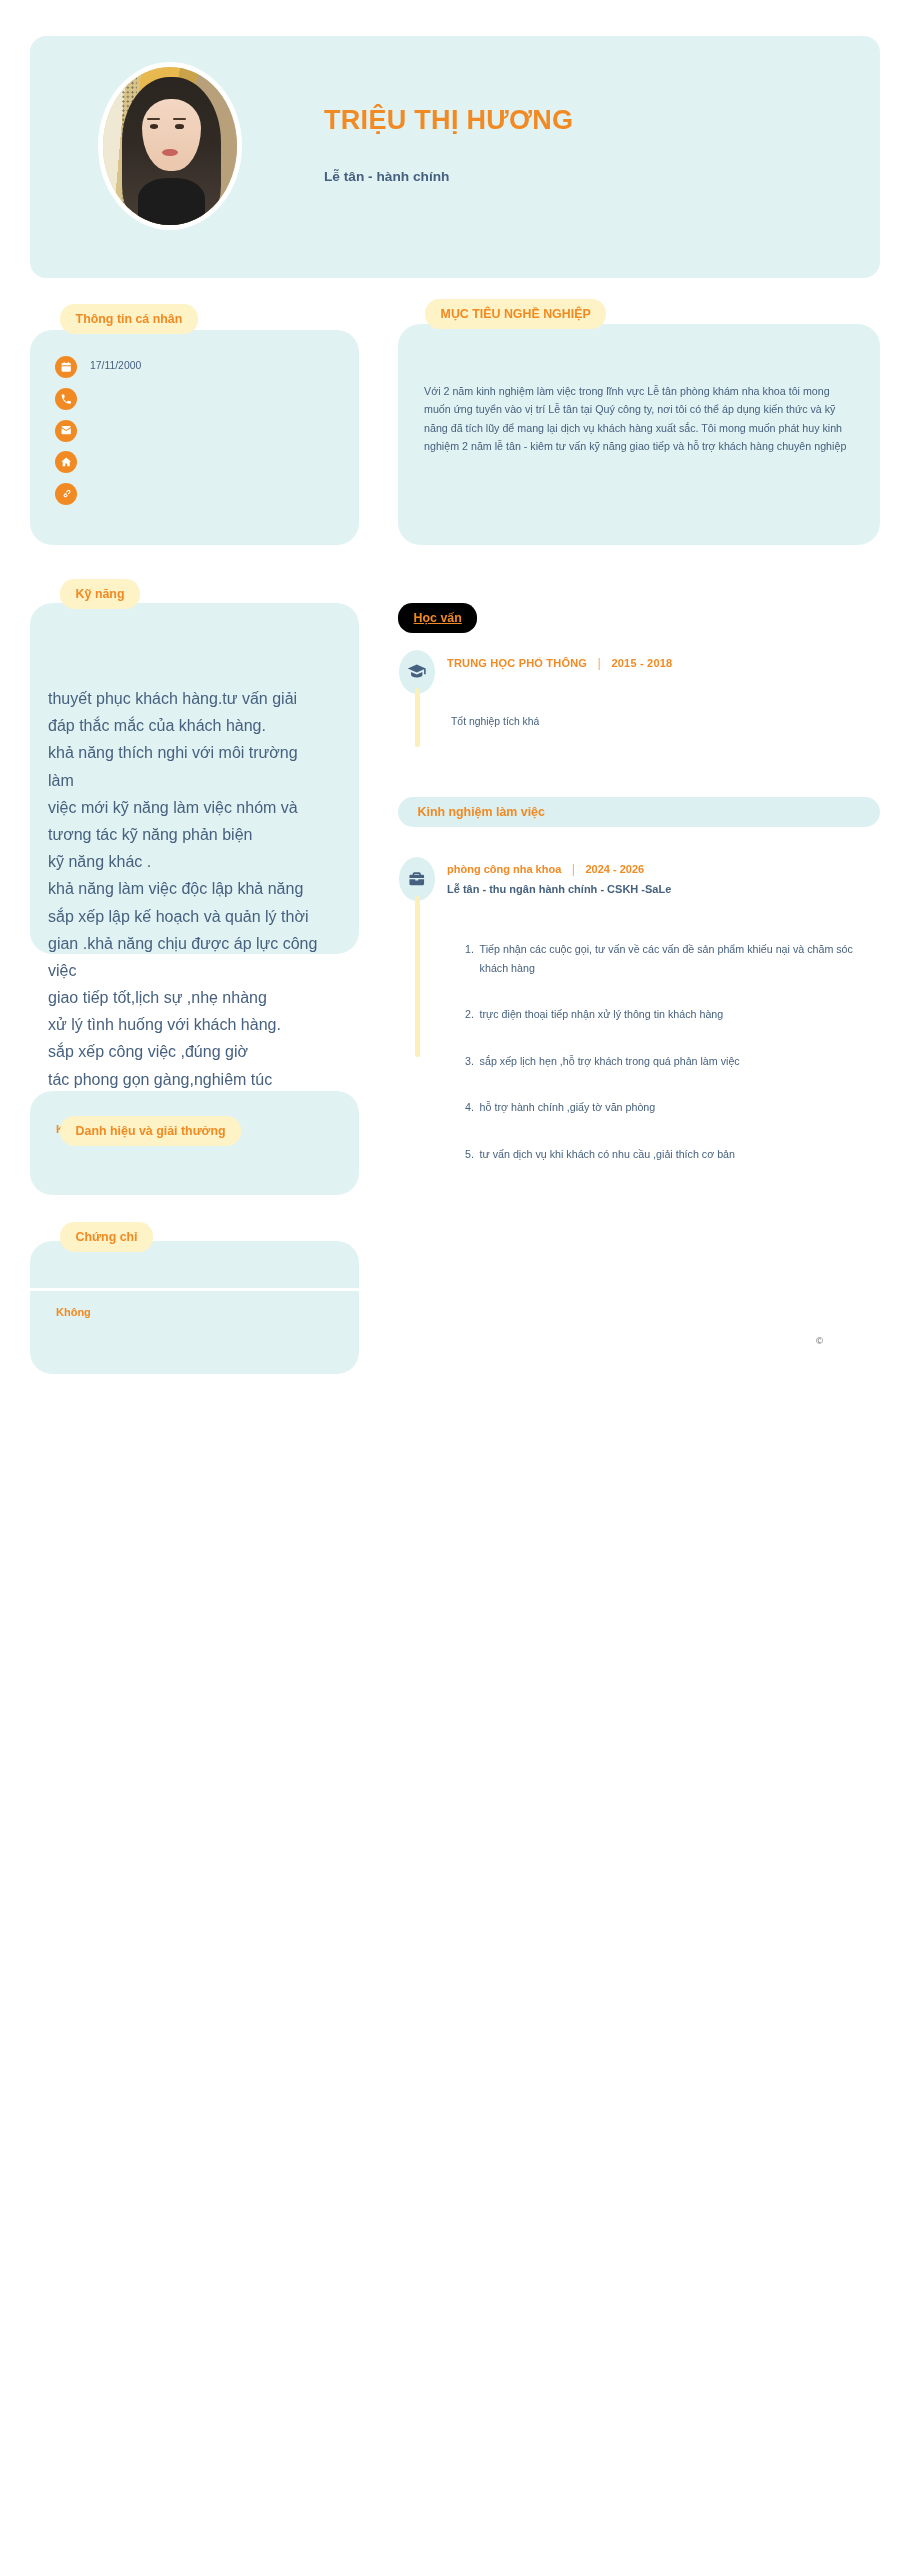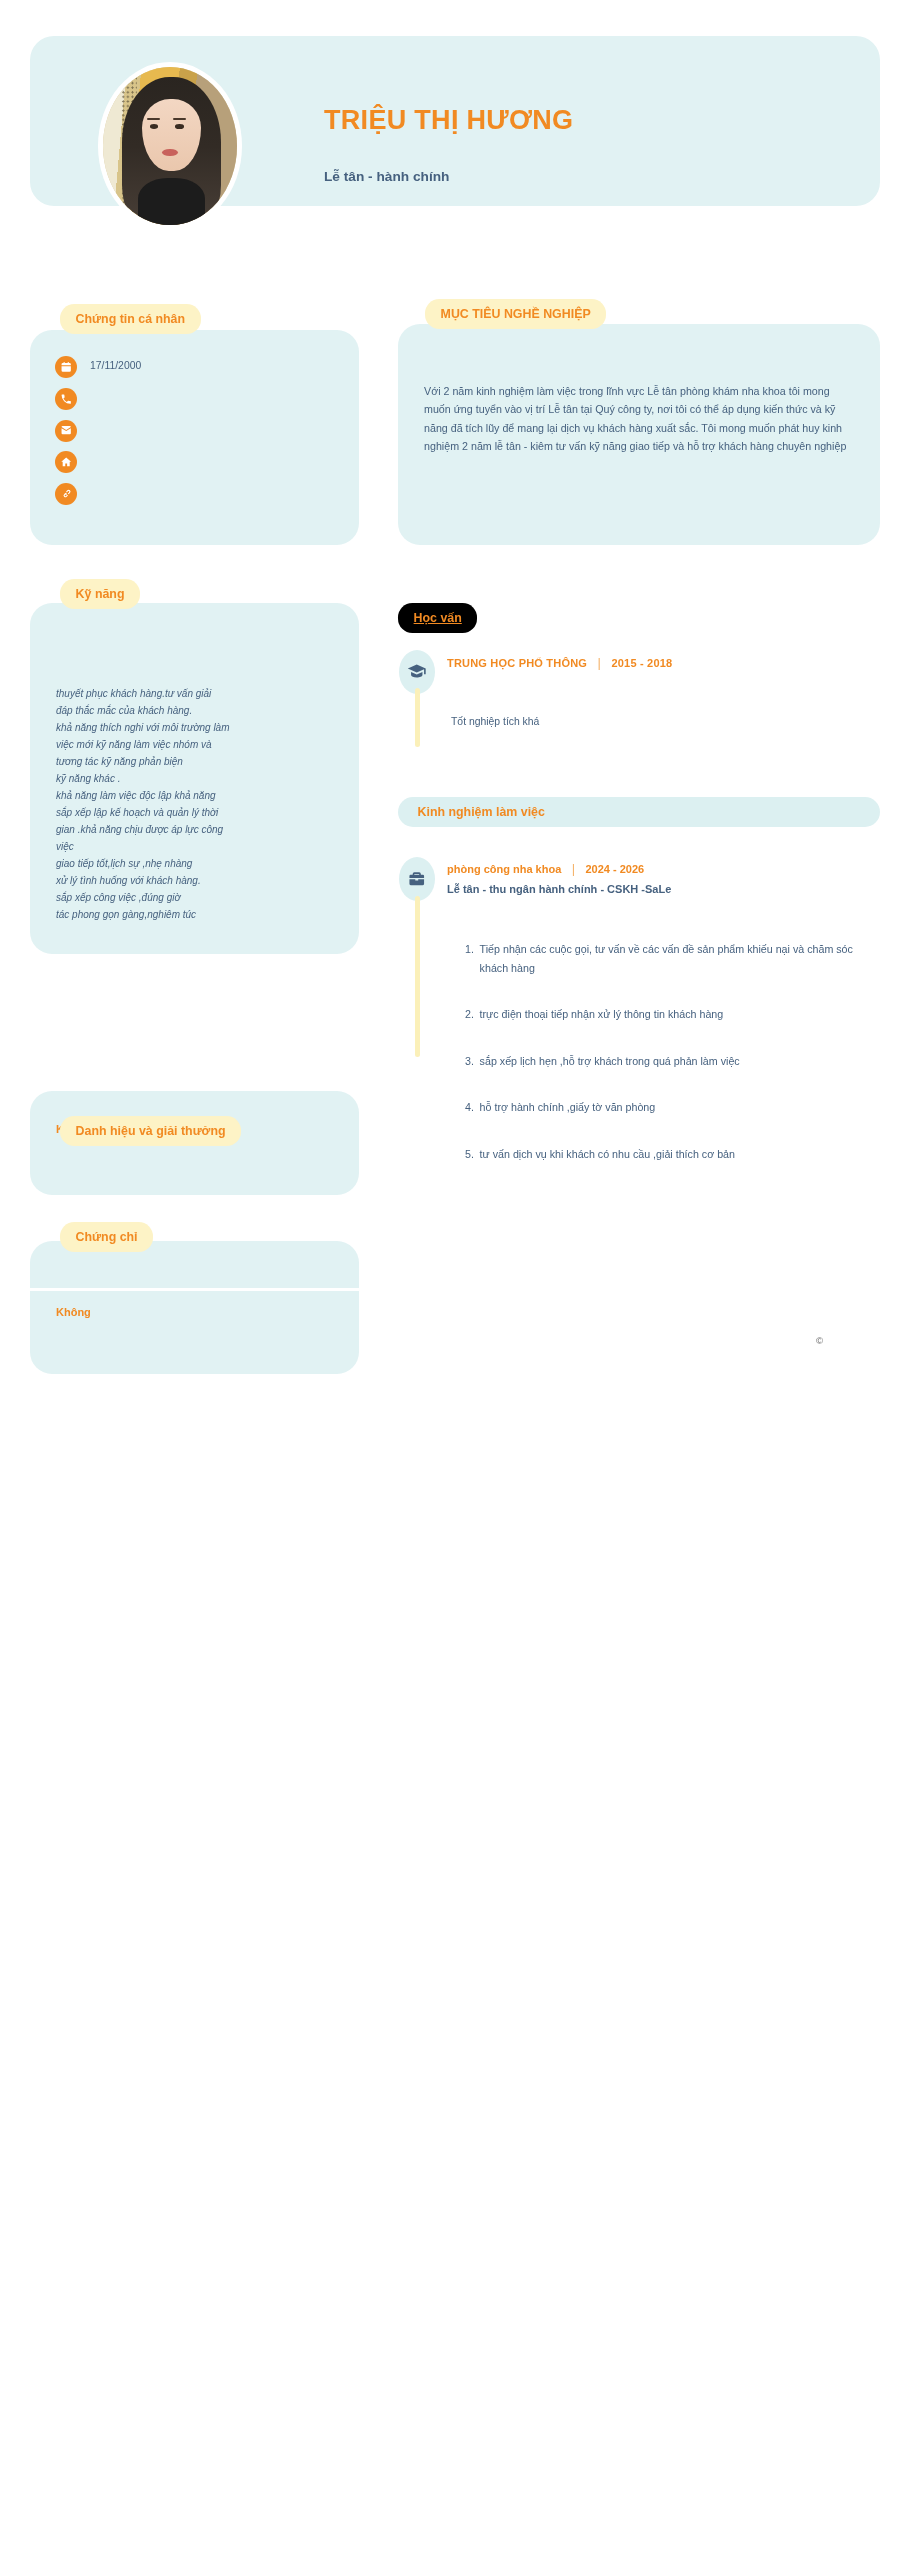--- a/index.html
+++ b/index.html
@@ -21,23 +21,23 @@
     height: 2576px;
     background: #ffffff;
   }
 
   
   .header {
     position: absolute;
     left: 30px;
     top: 36px;
     width: 850px;
-    height: 170px;
+    height: 242px;
     background: #e1f2f3;
-    border-radius: 24px;
+    border-radius: 16px;
     display: flex;
     align-items: center;
     padding-left: 40px;
   }
   .avatar-wrap {
     position: absolute;
     left: 68px;
     top: 26px;
     width: 144px;
     height: 168px;
@@ -166,24 +166,23 @@
   #badge-objective { left: 425px; top: 299px; }
   #objective-text {
     position: absolute; left: 424px; top: 382px; width: 432px;
     font-size: 10.7px; line-height: 1.72; color: #46617f;
   }
 
   
   #card-skills { left: 30px; top: 603px; width: 329px; height: 351px; }
   #badge-skills { left: 60px; top: 579px; }
   #skills-text {
-    position: absolute; left: 56px; top: 685px; width: 273px;
-    font-size: 10px; line-height: 1.70; color: #46617f;
+    position: absolute; left: 48px; top: 685px; width: 273px;
+    font-size: 16px; line-height: 1.70; color: #46617f;
     white-space: pre-line;
-    font-style: italic;
   }
 
   
   #card-awards { left: 30px; top: 1091px; width: 329px; height: 104px; }
   #badge-awards { left: 60px; top: 1073px; margin-top: 43px; }
   #awards-text {
     position: absolute; left: 56px; top: 1123px;
     font-size: 11px; font-weight: 700; color: #f18a22;
   }
 
@@ -266,21 +265,21 @@
         <div class="av-neck"></div>
       </div>
     </div>
     <div class="header-text">
       <div class="name">TRIỆU THỊ HƯƠNG</div>
       <div class="role">Lễ tân - hành chính</div>
     </div>
   </div>
 
   <div class="card" id="card-personal"></div>
-  <div class="badge" id="badge-personal">Chứng tin cá nhân</div>
+  <div class="badge" id="badge-personal">Thông tin cá nhân</div>
 
   <div class="icon-col">
     <div class="ico">
       <svg viewBox="0 0 24 24">
           <path d="M7 2v2H5.5A2.5 2.5 0 0 0 3 6.5V8h18V6.5A2.5 2.5 0 0 0 18.5 4H17V2h-2v2H9V2H7zM3 10v8.5A2.5 2.5 0 0 0 5.5 21h13a2.5 2.5 0 0 0 2.5-2.5V10H3z"></path>
         </svg>
     </div>
     <div class="ico">
       <svg viewBox="0 0 24 24">
           <path d="M6.6 10.8a15.1 15.1 0 0 0 6.6 6.6l2.2-2.2a1 1 0 0 1 1-.25 11.4 11.4 0 0 0 3.6.57 1 1 0 0 1 1 1V20a1 1 0 0 1-1 1A17 17 0 0 1 3 4a1 1 0 0 1 1-1h3.5a1 1 0 0 1 1 1 11.4 11.4 0 0 0 .57 3.6 1 1 0 0 1-.25 1l-2.2 2.2z"></path>

